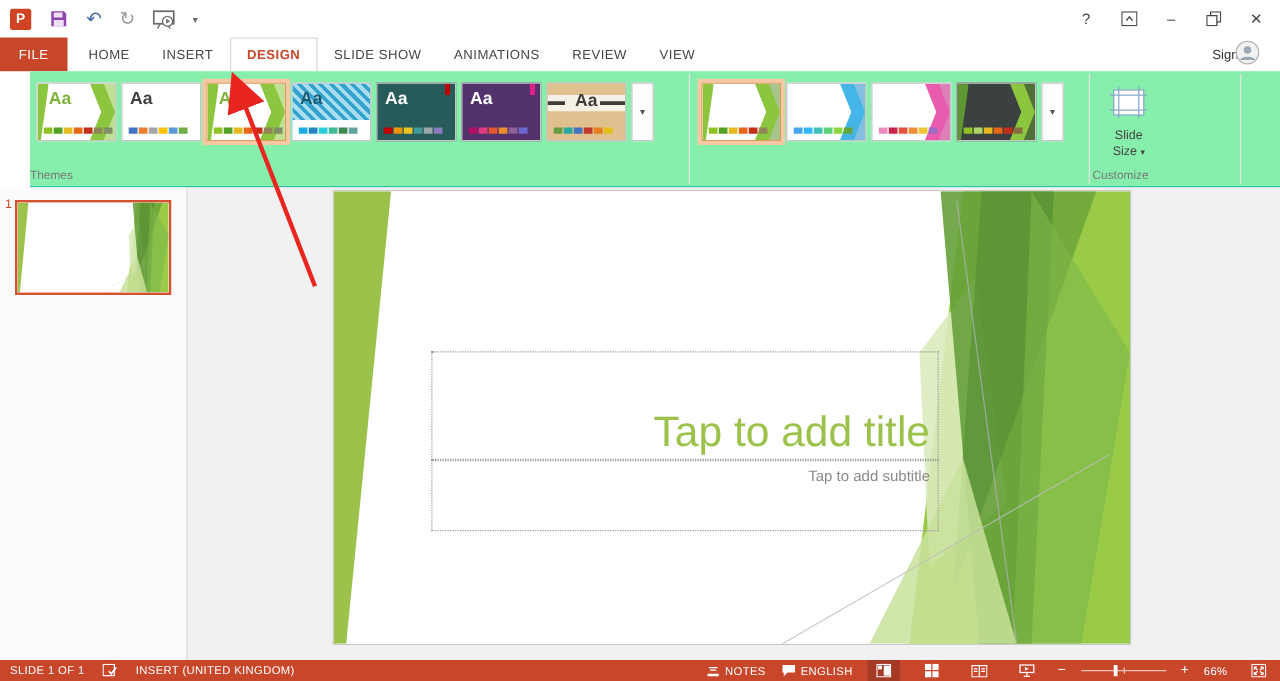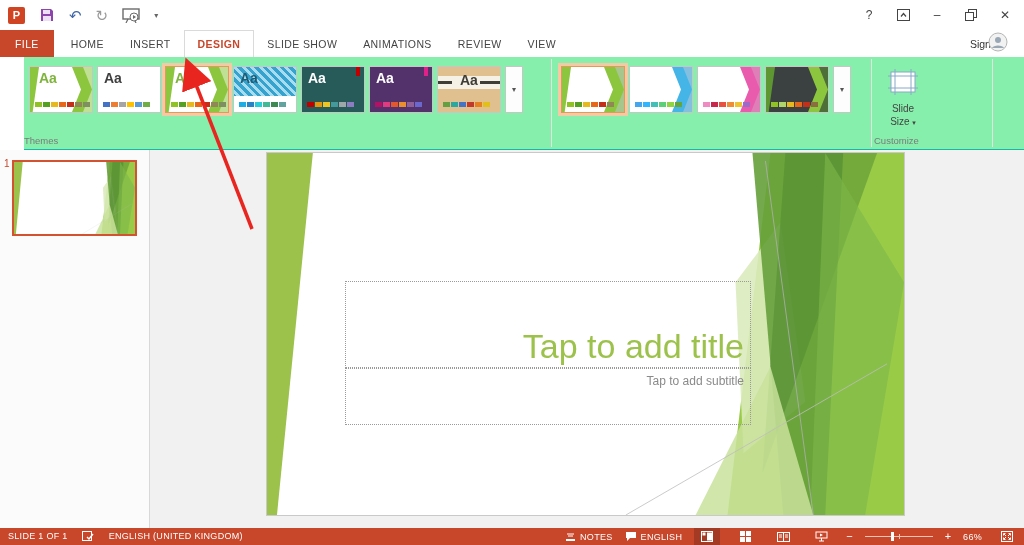--- a/index.html
+++ b/index.html
@@ -369,21 +369,21 @@
     </div>
   </div>
 
   <div class="statusbar">
     <div class="sb-left">
       <span class="sb-item">SLIDE 1 OF 1</span>
       <svg width="13" height="11" viewBox="0 0 13 11">
           <rect x="0.5" y="0.5" width="9" height="9" fill="none" stroke="#fff"></rect>
           <path d="M5 6 l2 2 4-5" fill="none" stroke="#fff" stroke-width="1.4"></path>
         </svg>
-      <span class="sb-item">ENGLISH (UNITED KINGDOM)</span>
+      <span class="sb-item">INSERT (UNITED KINGDOM)</span>
     </div>
     <div class="sb-right">
       <span class="sb-item">
         <svg width="11" height="10" viewBox="0 0 11 10">
             <path d="M2 2h7M3 4h5" stroke="#fff" fill="none"></path>
             <path d="M1 7h9v2H1z" fill="#fff"></path>
           </svg>
         <span>NOTES</span>
       </span>
       <span class="sb-item">

